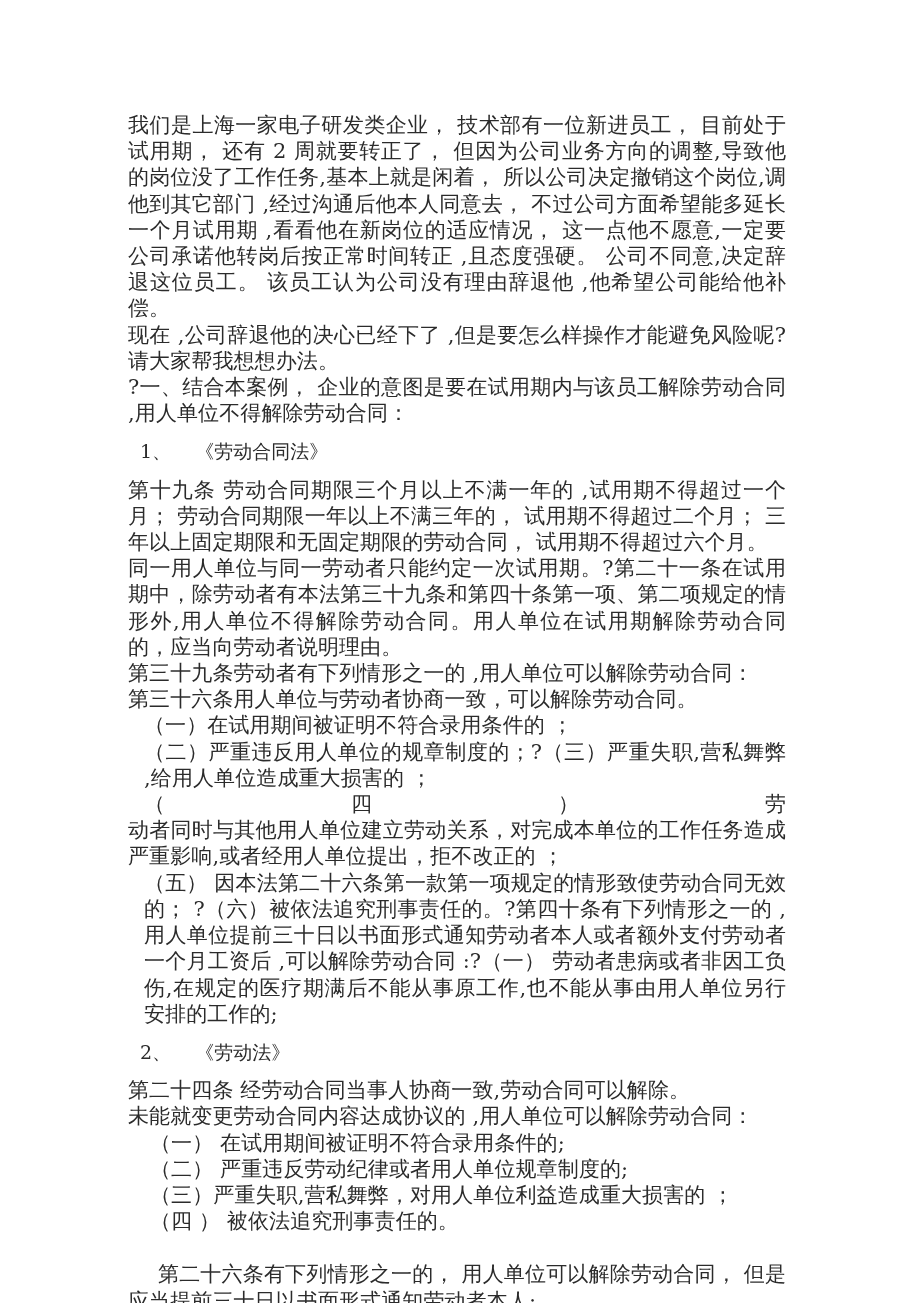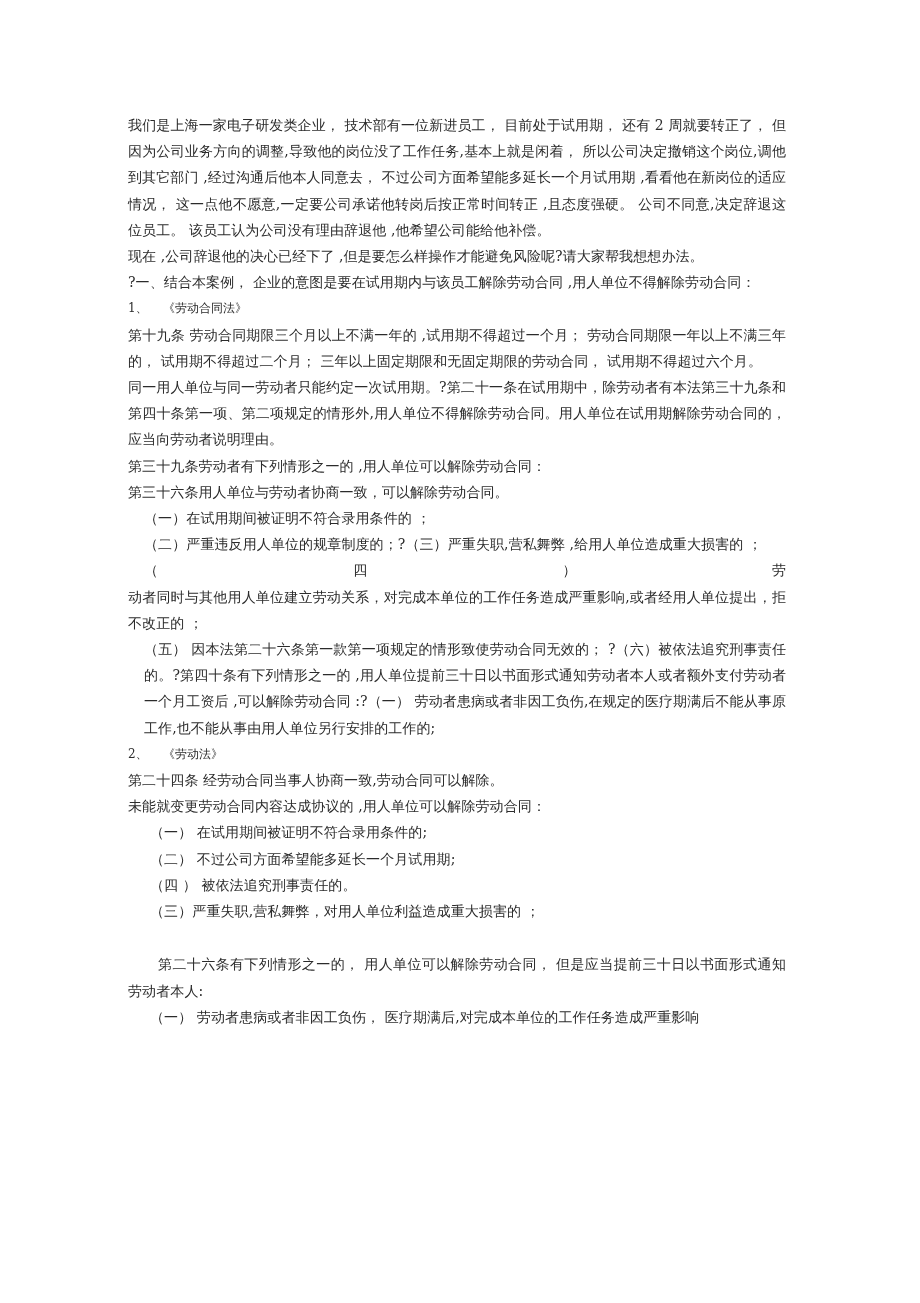--- a/index.html
+++ b/index.html
@@ -26,21 +26,21 @@
 
   #doc-body {
     position: absolute;
     left: 128px;
     top: 112px;
     width: 658px;
   }
 
   
   .blk {
-    font-size: 14px;
+    font-size: 21px;
     line-height: 26.2px;
     color: #2b2b2b;
     text-align: justify;
     text-justify: inter-character;
     word-break: break-all;
     letter-spacing: 0.1px;
     margin: 0;
   }
 
   
@@ -51,25 +51,25 @@
     text-align: justify;
     text-align-last: justify;
     text-justify: inter-character;
   }
 
   .indent1 { padding-left: 16px; }
   .indent2 { padding-left: 22px; }
   .indent-first { text-indent: 30px; margin-top: 27px; }
 
   .numline {
-    font-size: 12px;
+    font-size: 19px;
     line-height: 26.2px;
     color: #2b2b2b;
     white-space: pre;
-    margin: 0;
+    margin: 12px;
   }
 </style>
 </head>
 <body>
 
 <div id="page">
   <div id="doc-body">
 
     <p class="blk">我们是上海一家电子研发类企业， 技术部有一位新进员工， 目前处于试用期， 还有 2 周就要转正了， 但因为公司业务方向的调整,导致他的岗位没了工作任务,基本上就是闲着， 所以公司决定撤销这个岗位,调他到其它部门 ,经过沟通后他本人同意去， 不过公司方面希望能多延长一个月试用期 ,看看他在新岗位的适应情况， 这一点他不愿意,一定要公司承诺他转岗后按正常时间转正 ,且态度强硬。 公司不同意,决定辞退这位员工。 该员工认为公司没有理由辞退他 ,他希望公司能给他补偿。</p>
 
@@ -99,24 +99,24 @@
 
 
     <p class="numline">2、    《劳动法》</p>
 
     <p class="blk">第二十四条 经劳动合同当事人协商一致,劳动合同可以解除。</p>
 
     <p class="blk">未能就变更劳动合同内容达成协议的 ,用人单位可以解除劳动合同：</p>
 
     <p class="blk indent2">（一） 在试用期间被证明不符合录用条件的;</p>
 
-    <p class="blk indent2">（二） 不过公司方面希望能多延长一个月试用期;</p>
+    <p class="blk indent2">（二） 严重违反劳动纪律或者用人单位规章制度的;</p>
+
+    <p class="blk indent2">（三）严重失职,营私舞弊，对用人单位利益造成重大损害的 ；</p>
 
     <p class="blk indent2">（四 ） 被依法追究刑事责任的。</p>
-
-    <p class="blk indent2">（三）严重失职,营私舞弊，对用人单位利益造成重大损害的 ；</p>
 
     <p class="blk indent-first">第二十六条有下列情形之一的， 用人单位可以解除劳动合同， 但是应当提前三十日以书面形式通知劳动者本人:</p>
 
     <p class="blk indent2">（一） 劳动者患病或者非因工负伤， 医疗期满后,对完成本单位的工作任务造成严重影响</p>
 
   </div>
 </div>
 
 </body></html>

